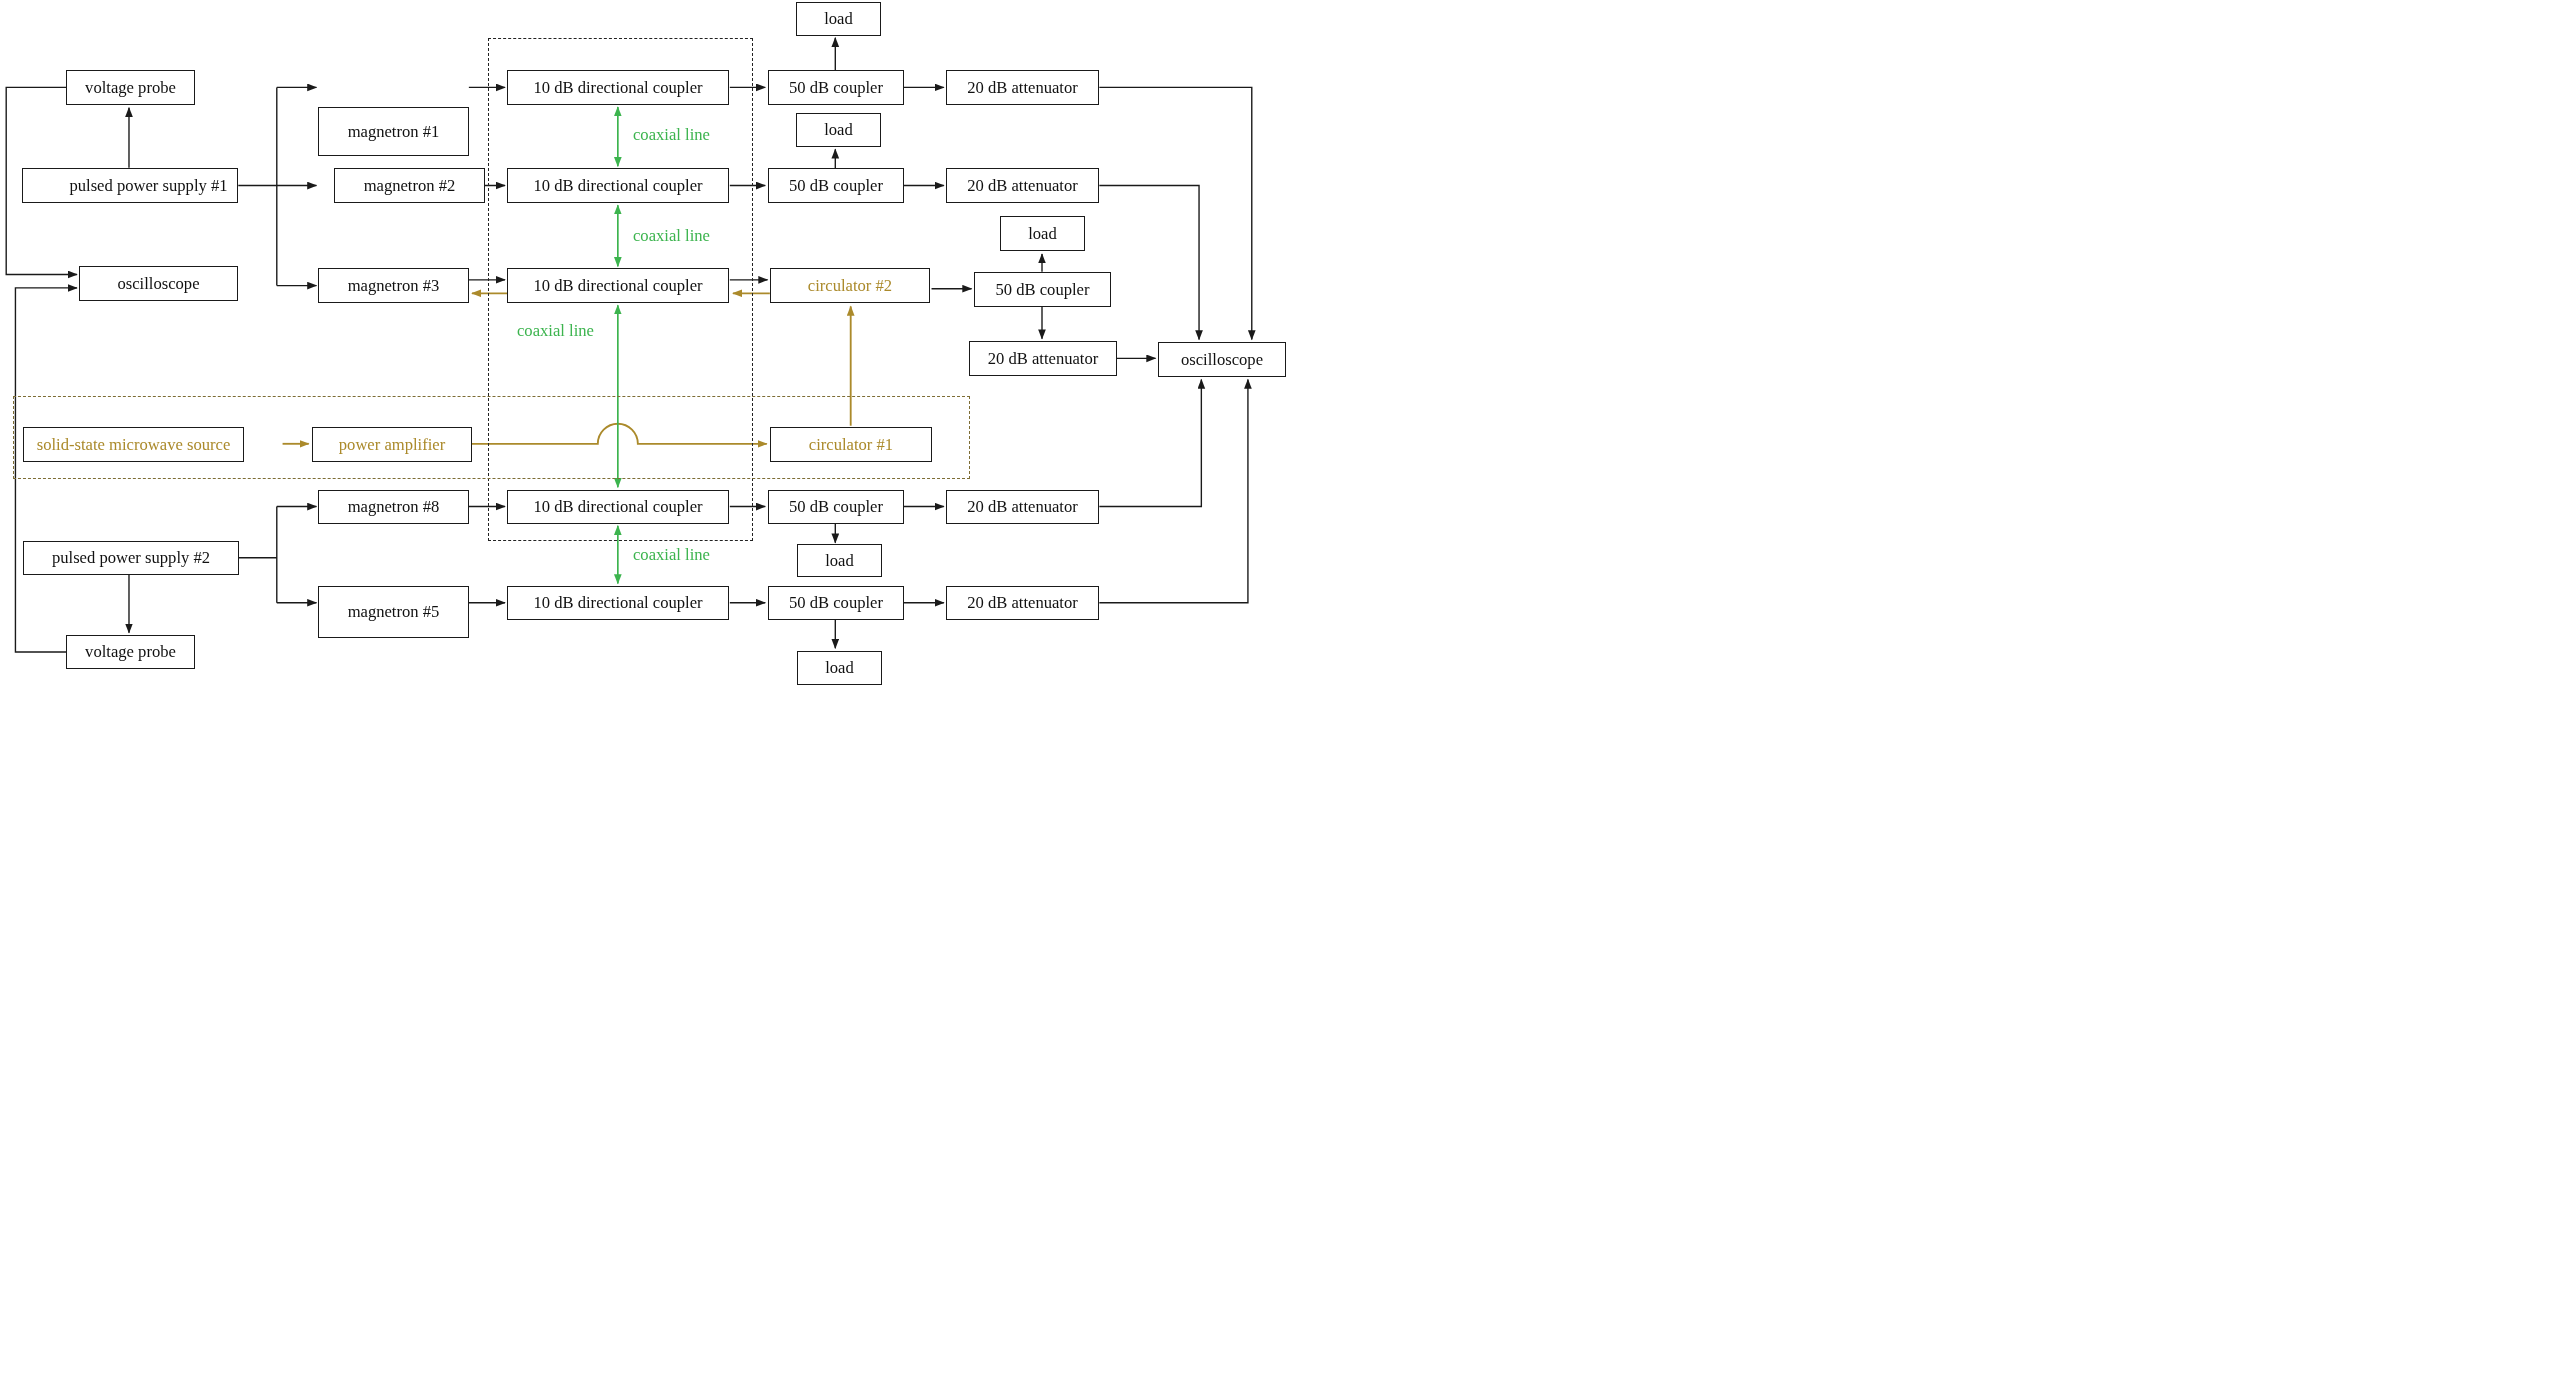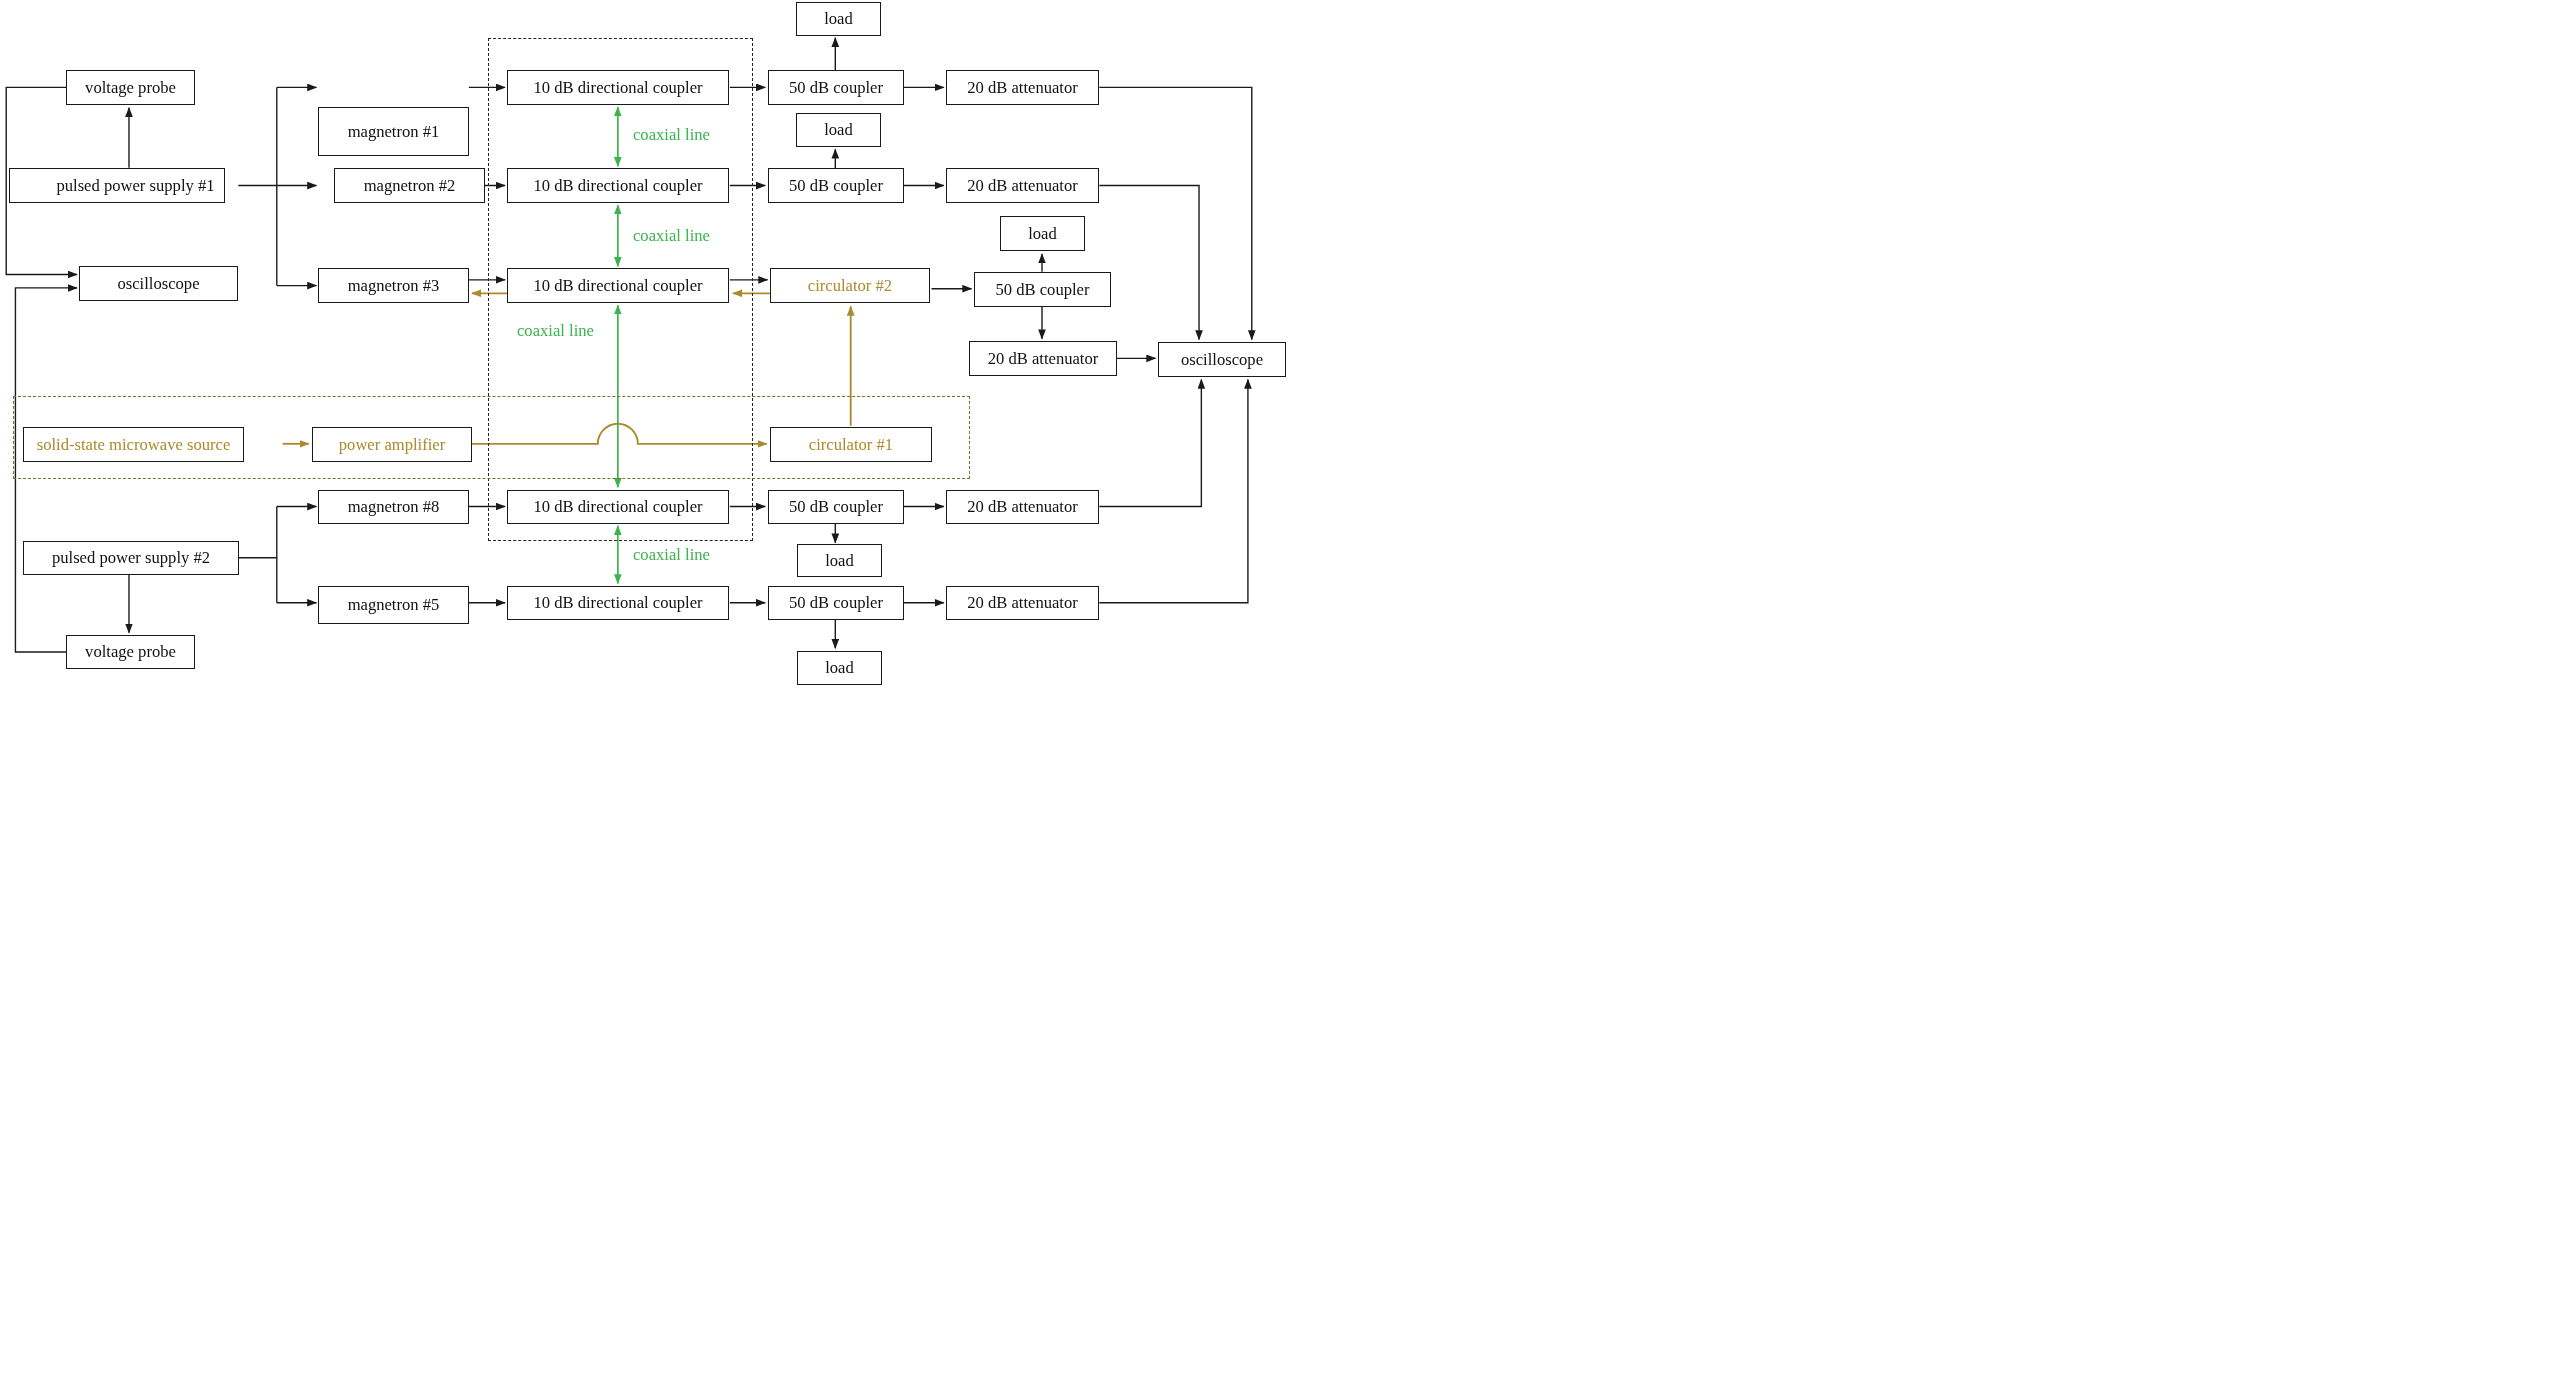--- a/index.html
+++ b/index.html
@@ -144,21 +144,21 @@
   <span class="coax" style="left:633px;top:545px;">coaxial line</span>
 
   <div class="node" style="left:796px;top:1.5px;width:85px;height:34px;">load</div>
   <div class="node" style="left:66px;top:70px;width:129px;height:35px;">voltage probe</div>
   <div class="node" style="left:318px;top:70px;width:151px;height:49px;margin-top:37px;">magnetron #1</div>
   <div class="node" style="left:507px;top:70px;width:222px;height:35px;">10 dB directional coupler</div>
   <div class="node" style="left:768px;top:70px;width:136px;height:35px;">50 dB coupler</div>
   <div class="node" style="left:946px;top:70px;width:153px;height:35px;">20 dB attenuator</div>
 
   <div class="node" style="left:796px;top:113px;width:85px;height:34px;">load</div>
-  <div class="node" style="left:9px;top:168px;width:216px;height:35px;padding-left:37px;">pulsed power supply #1</div>
+  <div class="node" style="left:22px;top:168px;width:216px;height:35px;padding-left:37px;">pulsed power supply #1</div>
   <div class="node" style="left:318px;top:168px;width:151px;height:35px;margin-left:16px;">magnetron #2</div>
   <div class="node" style="left:507px;top:168px;width:222px;height:35px;">10 dB directional coupler</div>
   <div class="node" style="left:768px;top:168px;width:136px;height:35px;">50 dB coupler</div>
   <div class="node" style="left:946px;top:168px;width:153px;height:35px;">20 dB attenuator</div>
 
   <div class="node" style="left:1000px;top:216px;width:85px;height:35px;">load</div>
   <div class="node" style="left:79px;top:266px;width:159px;height:35px;">oscilloscope</div>
   <div class="node" style="left:318px;top:268px;width:151px;height:35px;">magnetron #3</div>
   <div class="node" style="left:507px;top:268px;width:222px;height:35px;">10 dB directional coupler</div>
   <div class="node olive-text" style="left:770px;top:268px;width:160px;height:35px;">circulator #2</div>
@@ -171,21 +171,21 @@
   <div class="node olive-text" style="left:770px;top:427px;width:162px;height:35px;">circulator #1</div>
 
   <div class="node" style="left:318px;top:490px;width:151px;height:34px;">magnetron #8</div>
   <div class="node" style="left:507px;top:490px;width:222px;height:34px;">10 dB directional coupler</div>
   <div class="node" style="left:768px;top:490px;width:136px;height:34px;">50 dB coupler</div>
   <div class="node" style="left:946px;top:490px;width:153px;height:34px;">20 dB attenuator</div>
 
   <div class="node" style="left:23px;top:541px;width:216px;height:34px;">pulsed power supply #2</div>
   <div class="node" style="left:797px;top:544px;width:85px;height:33px;">load</div>
 
-  <div class="node" style="left:318px;top:586px;width:151px;height:38px;">magnetron #5</div>
+  <div class="node" style="left:318px;top:586px;width:151px;height:52px;">magnetron #5</div>
   <div class="node" style="left:507px;top:586px;width:222px;height:34px;">10 dB directional coupler</div>
   <div class="node" style="left:768px;top:586px;width:136px;height:34px;">50 dB coupler</div>
   <div class="node" style="left:946px;top:586px;width:153px;height:34px;">20 dB attenuator</div>
 
   <div class="node" style="left:66px;top:635px;width:129px;height:34px;">voltage probe</div>
   <div class="node" style="left:797px;top:651px;width:85px;height:34px;">load</div>
 
 </div>
 
 

